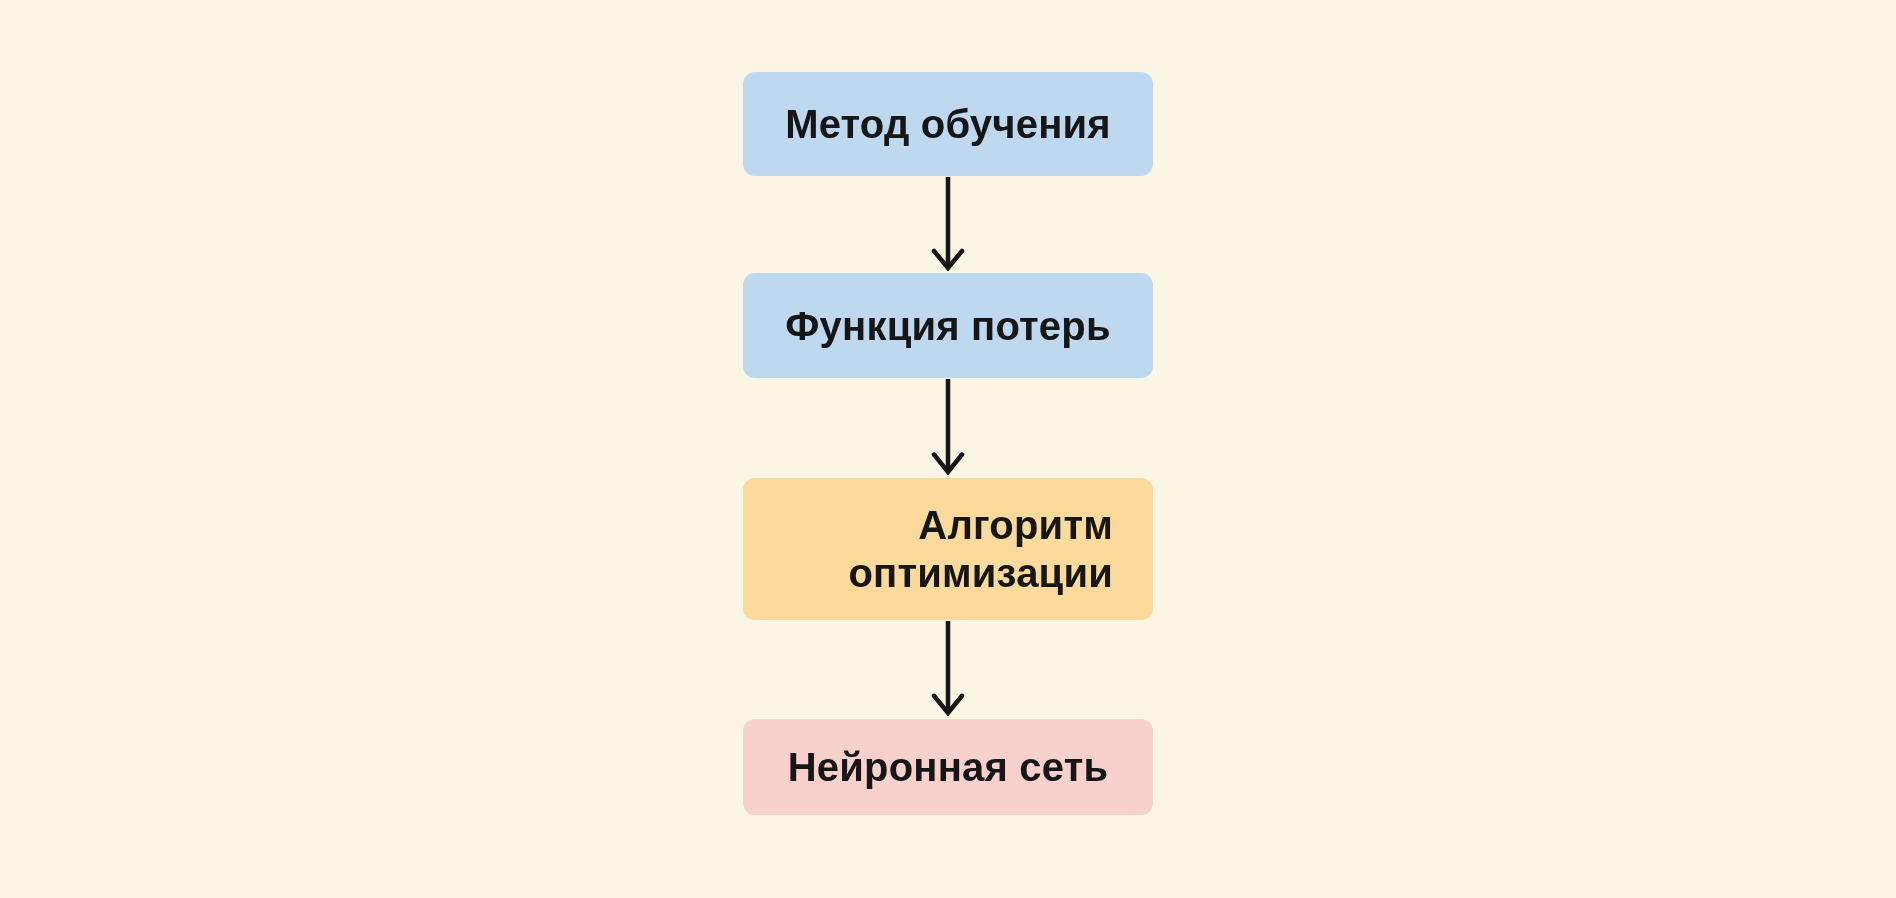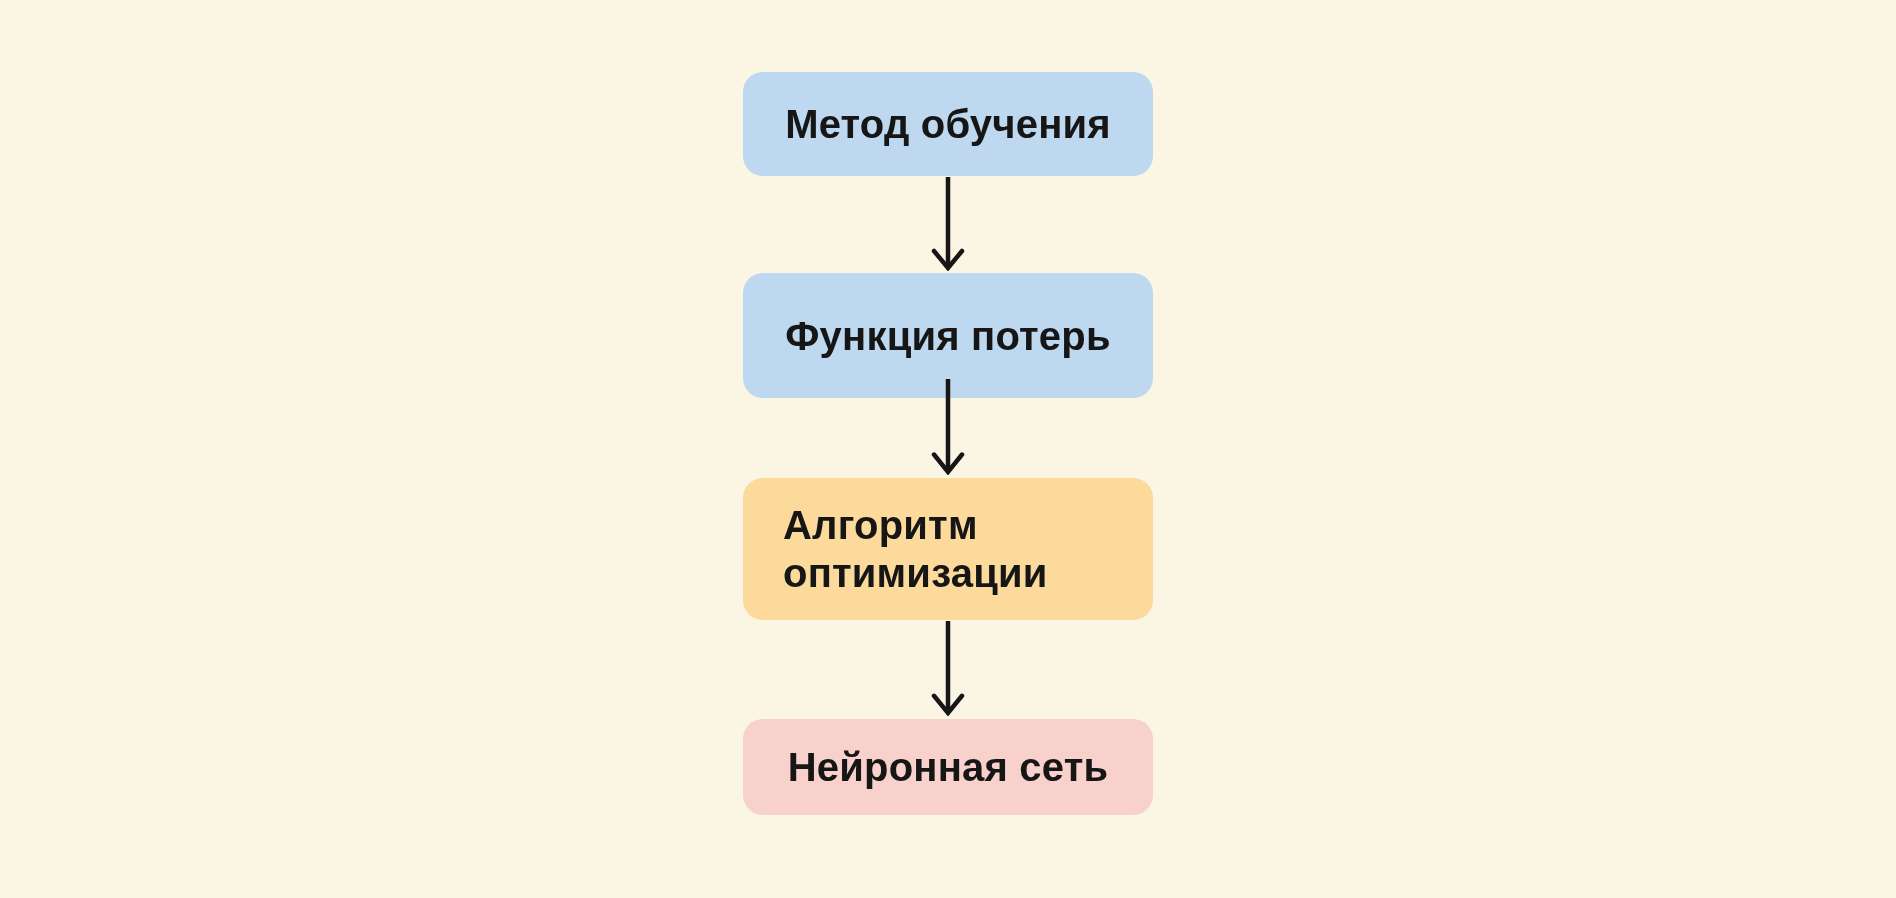--- a/index.html
+++ b/index.html
@@ -12,32 +12,32 @@
   .canvas {
     position: relative;
     width: 1896px;
     height: 898px;
     overflow: hidden;
   }
   .flow-node {
     position: absolute;
     left: 743px;
     width: 410px;
-    border-radius: 20px;
+    border-radius: 12px;
     display: flex;
     align-items: center;
     justify-content: center;
-    text-align: left;
+    text-align: right;
     font-size: 40px;
     font-weight: 600;
     line-height: 1.2;
     letter-spacing: 0.2px;
   }
   .node-1 { top: 72px;  height: 104px; }
-  .node-2 { top: 273px; height: 125px; }
+  .node-2 { top: 273px; height: 105px; }
   .node-3 { top: 478px; height: 142px; padding: 8px 40px; box-sizing: border-box; }
   .node-4 { top: 719px; height: 96px; }
   .flow-arrow {
     position: absolute;
     left: 928px; 
     width: 40px;
   }
   .arrow-1 { top: 177px; height: 94px; }
   .arrow-2 { top: 379px; height: 96px; }
   .arrow-3 { top: 621px; height: 95px; }

